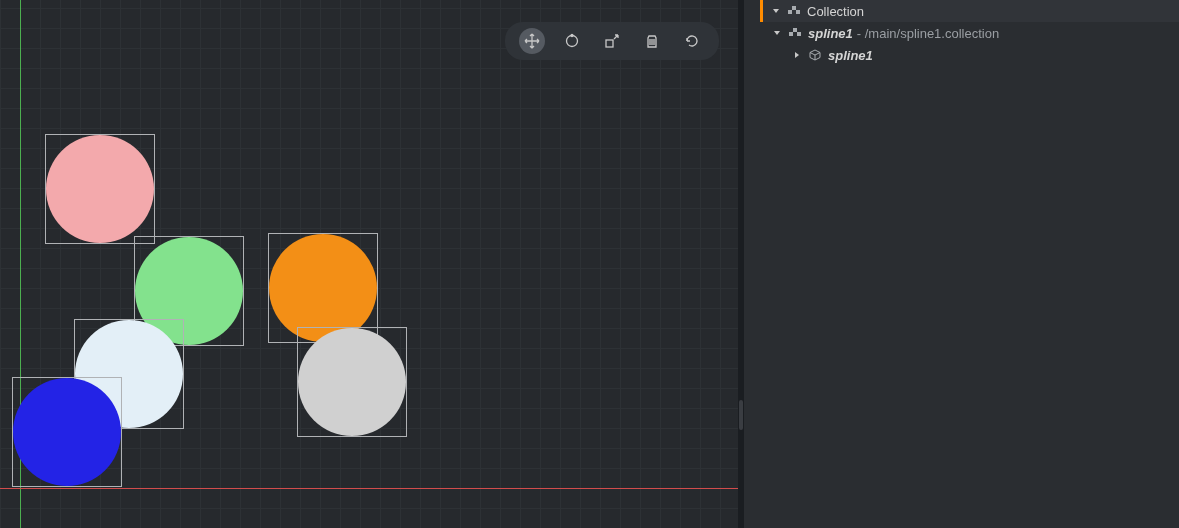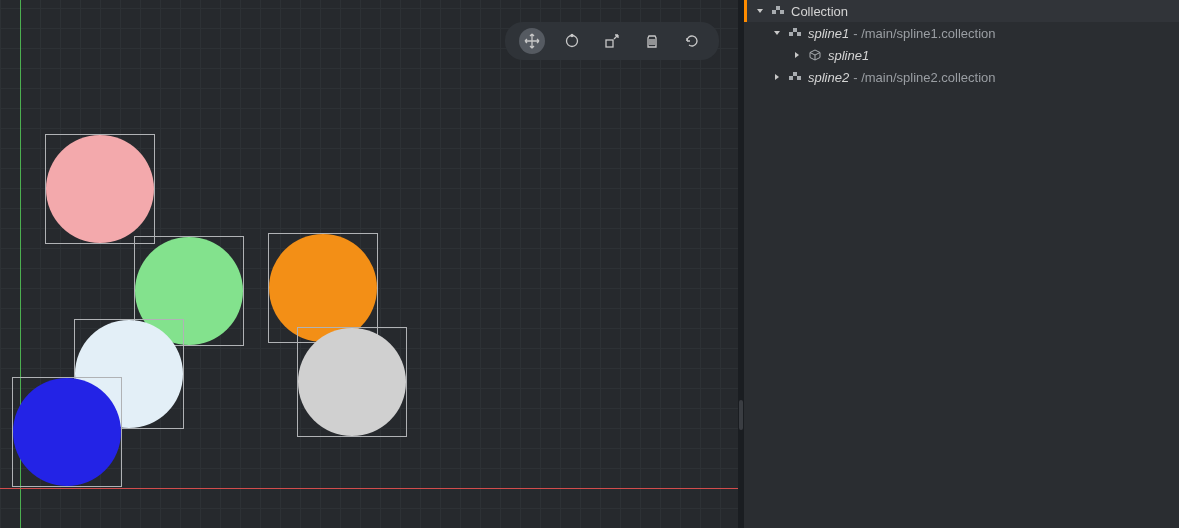--- a/index.html
+++ b/index.html
@@ -104,20 +104,21 @@
     display: flex;
     align-items: center;
     height: 22px;
     padding-left: 8px;
     color: #d4d4d4;
     cursor: pointer;
   }
   .tree-row.root {
     background: #313439;
     border-left: 3px solid #ff8c00;
+    margin-left: 16px;
   }
   .tree-row .disclosure {
     width: 10px;
     height: 10px;
     margin-right: 6px;
     display: inline-flex;
     align-items: center;
     justify-content: center;
   }
   .tree-row .ico {
@@ -127,21 +128,21 @@
     display: inline-flex;
     align-items: center;
     justify-content: center;
     color: #a8acb0;
   }
   .tree-row .label { white-space: nowrap; }
   .tree-row .path {
     color: #9a9ea3;
     margin-left: 4px;
   }
-  .tree-row .name-italic { font-style: italic; }
+  .tree-row .name-italic { font-style: italic; font-weight: bold; }
   .indent1 { padding-left: 28px; }
   .indent2 { padding-left: 48px; }
 </style>
 </head>
 <body>
 
 <div class="viewport">
   <div class="grid"></div>
   <div class="axis-y"></div>
   <div class="axis-x"></div>
@@ -237,29 +238,13 @@
         </svg>
     </span>
     <span class="ico">
       <svg width="12" height="12" viewBox="0 0 12 12" fill="none" stroke="#a8acb0" stroke-width="1">
           <path d="M6 1 L11 3.5 L11 8.5 L6 11 L1 8.5 L1 3.5 Z M1 3.5 L6 6 L11 3.5 M6 6 L6 11"></path>
         </svg>
     </span>
     <span class="label name-italic">spline1</span>
   </div>
 
-  <div class="tree-row indent1">
-    <span class="disclosure">
-      <svg width="8" height="8" viewBox="0 0 8 8">
-          <path d="M2 1 L6 4 L2 7 Z" fill="#c8c8c8"></path>
-        </svg>
-    </span>
-    <span class="ico">
-      <svg width="12" height="10" viewBox="0 0 12 10" fill="#a8acb0">
-          <rect x="0" y="4" width="4" height="4"></rect>
-          <rect x="4" y="0" width="4" height="4"></rect>
-          <rect x="8" y="4" width="4" height="4"></rect>
-        </svg>
-    </span>
-    <span class="label name-italic">spline2</span>
-    <span class="path"> - <span>/main/spline2.collection</span></span>
-  </div>
 </div>
 
 </body></html>

